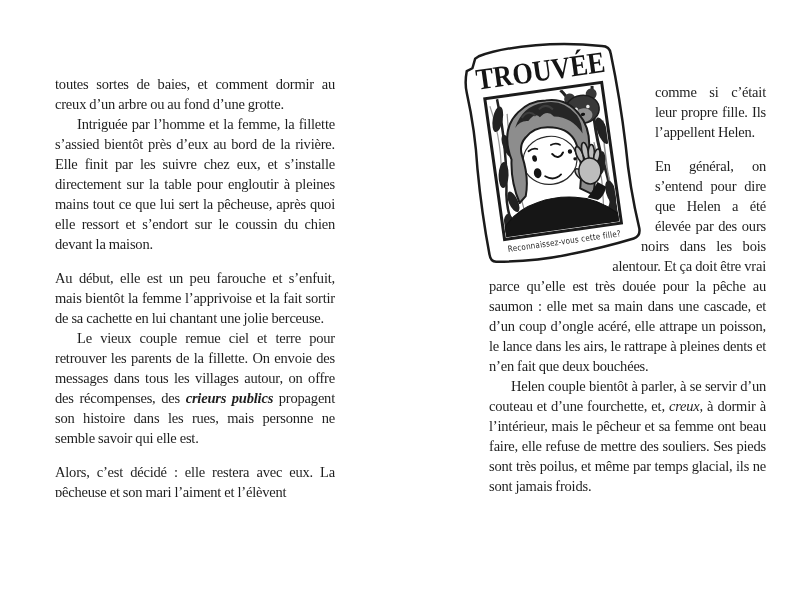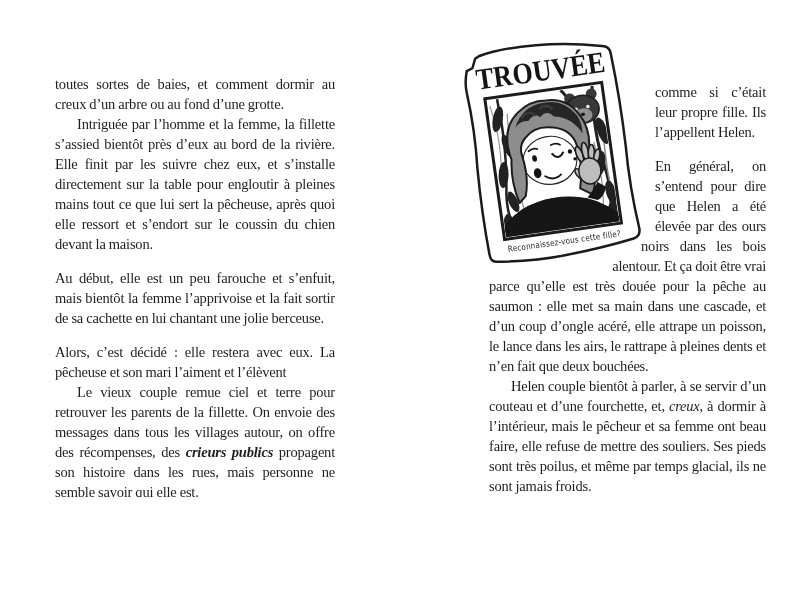--- a/index.html
+++ b/index.html
@@ -29,22 +29,22 @@
 </style>
 </head>
 <body>
 
 <div class="canvas">
 
   <div class="page page-left">
     <p class="para">toutes sortes de baies, et comment dormir au creux d’un arbre ou au fond d’une grotte.</p>
     <p class="para indent">Intriguée par l’homme et la femme, la fillette s’assied bientôt près d’eux au bord de la rivière. Elle finit par les suivre chez eux, et s’installe directement sur la table pour engloutir à pleines mains tout ce que lui sert la pêcheuse, après quoi elle ressort et s’endort sur le coussin du chien devant la maison.</p>
     <p class="para gap">Au début, elle est un peu farouche et s’enfuit, mais bientôt la femme l’apprivoise et la fait sortir de sa cachette en lui chantant une jolie berceuse.</p>
+    <p class="para indent"><span>Le vieux couple remue ciel et terre pour retrouver les parents de la fillette. On envoie des messages dans tous les villages autour, on offre des récompenses, des </span><span class="bi">crieurs publics</span><span> propagent son histoire dans les rues, mais personne ne semble savoir qui elle est.</span></p>
     <p class="para gap">Alors, c’est décidé : elle restera avec eux. La pêcheuse et son mari l’aiment et l’élèvent</p>
-    <p class="para indent"><span>Le vieux couple remue ciel et terre pour retrouver les parents de la fillette. On envoie des messages dans tous les villages autour, on offre des récompenses, des </span><span class="bi">crieurs publics</span><span> propagent son histoire dans les rues, mais personne ne semble savoir qui elle est.</span></p>
   </div>
   <div class="folio folio-left">14</div>
 
   <div class="page page-right">
     <div class="poster-float"></div>
     <p class="para">comme si c’était leur propre fille. Ils l’appellent Helen.</p>
     <p class="para gap">En général, on s’entend pour dire que Helen a été élevée par des ours noirs dans les bois alentour. Et ça doit être vrai parce qu’elle est très douée pour la pêche au saumon : elle met sa main dans une cascade, et d’un coup d’ongle acéré, elle attrape un poisson, le lance dans les airs, le rattrape à pleines dents et n’en fait que deux bouchées.</p>
     <p class="para indent"><span>Helen couple bientôt à parler, à se servir d’un couteau et d’une fourchette, et, </span><span class="it">creux,</span><span> à dormir à l’intérieur, mais le pêcheur et sa femme ont beau faire, elle refuse de mettre des souliers. Ses pieds sont très poilus, et même par temps glacial, ils ne sont jamais froids.</span></p>
   </div>
   <div class="folio folio-right">15</div>

